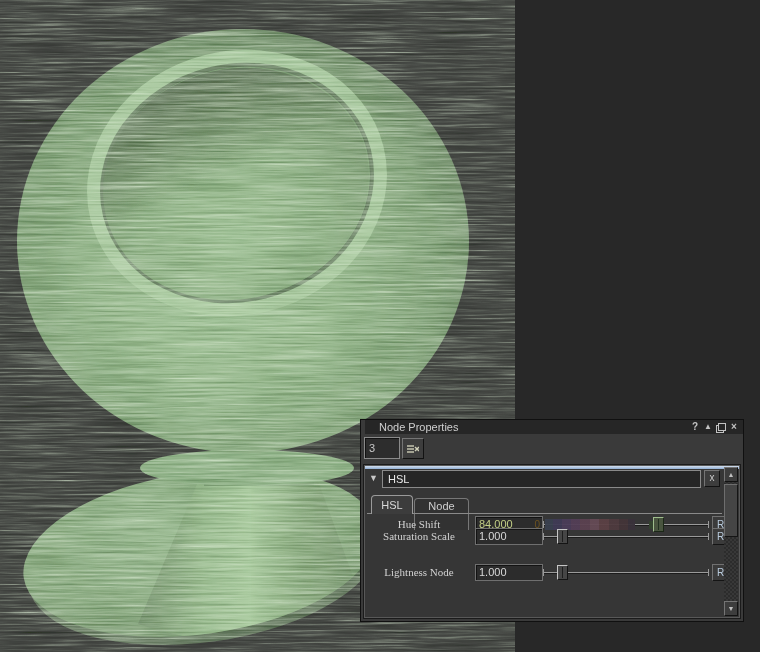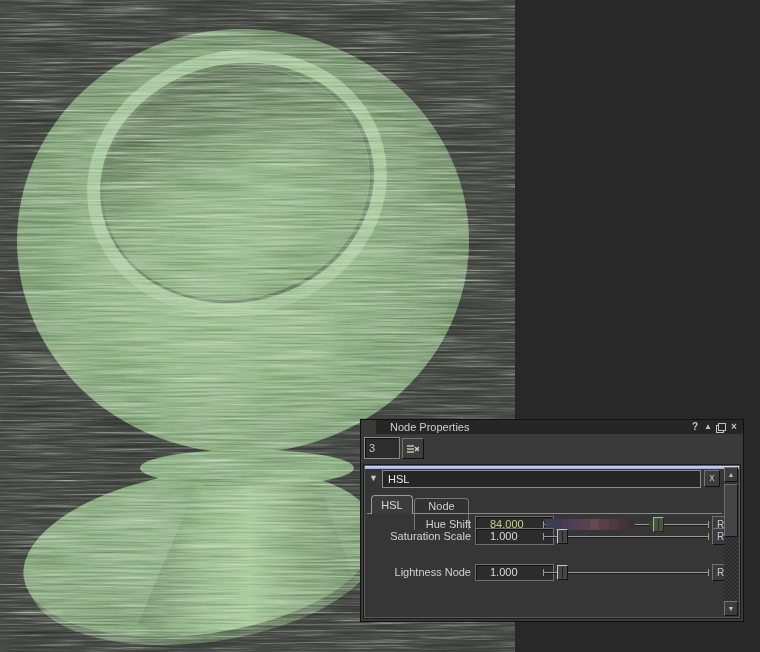--- a/index.html
+++ b/index.html
@@ -5,21 +5,21 @@
   html,body{margin:0;padding:0;background:#282828;}
   body{width:760px;height:652px;position:relative;overflow:hidden;
        font-family:"Liberation Sans","DejaVu Sans",sans-serif;}
 
   
   .viewport{position:absolute;left:0;top:0;width:760px;height:652px;}
 
   
   .panel{position:absolute;left:360px;top:419px;width:384px;height:203px;
          background:#3a3a3a;border:1px solid #101010;box-sizing:border-box;}
-  .titlebar{position:absolute;left:15px;top:0;right:0;height:14px;background:#262626;
+  .titlebar{position:absolute;left:4px;top:0;right:0;height:14px;background:#262626;
             color:#cfcfcf;font-size:11px;line-height:14px;}
   .titlebar .title{position:absolute;left:14px;top:0;white-space:nowrap;}
   .tb-icons{position:absolute;right:3px;top:0;height:14px;display:flex;gap:1px;align-items:center;}
   .tb-ic{width:12px;height:12px;text-align:center;font-size:10px;line-height:12px;
          color:#c2c2c2;font-weight:bold;cursor:default;}
   .tb-float{position:relative;}
   .tb-float i{position:absolute;left:3px;top:2px;width:6px;height:6px;border:1px solid #c2c2c2;background:#262626;}
   .tb-float i.b{left:1px;top:4px;}
 
   .count-input{position:absolute;left:3px;top:17px;width:30px;height:20px;background:#2d2d2d;
@@ -48,24 +48,24 @@
   .tab{position:absolute;box-sizing:border-box;text-align:center;font-size:11px;color:#d8d8d8;
        border:1px solid #9a9a9a;border-bottom:none;border-radius:4px 4px 0 0;background:#3c3c3c;}
   .tab.active{left:0;top:0;width:42px;height:19px;line-height:18px;z-index:2;}
   .tab.inactive{left:43px;top:3px;width:55px;height:32px;line-height:15px;background:#323232;
                 border-color:#777;color:#cfcfcf;}
   .tab-baseline{position:absolute;left:2px;top:47px;right:17px;height:0;border-top:1px solid #8a8a8a;}
 
   .rows{position:absolute;left:2px;top:48px;right:17px;bottom:2px;}
   .prow{position:absolute;left:0;right:0;height:20px;}
   .prow.r0{top:2px;} .prow.r1{top:14px;} .prow.r2{top:50px;}
-  .plabel{position:absolute;left:0;top:2px;width:104px;text-align:right;color:#d2d2d2;font-size:11px;}
+  .plabel{position:absolute;left:0;top:2px;width:104px;text-align:center;color:#d2d2d2;font-size:11px;font-family:Liberation Serif, serif;}
   .pfield{position:absolute;left:108px;top:0;width:63px;height:15px;background:#2c2c2c;
           border:1px solid #6f6f6f;box-shadow:inset 1px 1px 0 rgba(0,0,0,.55);
-          font-size:11px;line-height:15px;padding-left:14px;color:#d8d8d8;}
+          font-size:11px;line-height:15px;padding-left:3px;color:#d8d8d8;}
   .pfield .val{color:#d8d8d8;}
   .pfield .val.hue{color:#c3cf85;}
   .pfield .badge{position:absolute;right:2px;top:0;font-size:10px;color:#6e531f;}
 
   .slider{position:absolute;left:176px;top:0;width:166px;height:18px;}
   .track{position:absolute;left:0;right:0;top:8px;height:1px;background:#9a9a9a;
          box-shadow:0 1px 0 rgba(0,0,0,.5);}
   .track::before,.track::after{content:"";position:absolute;top:-3px;width:1px;height:7px;background:#9a9a9a;}
   .track::before{left:0;} .track::after{right:0;}
   .hue-strip{position:absolute;left:2px;top:3px;width:90px;height:11px;opacity:.95;}

